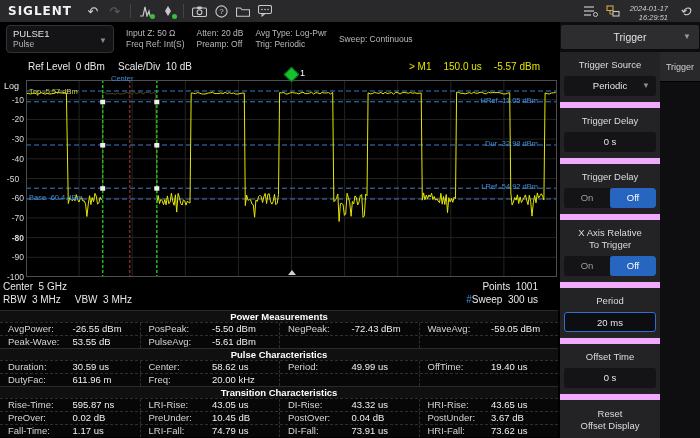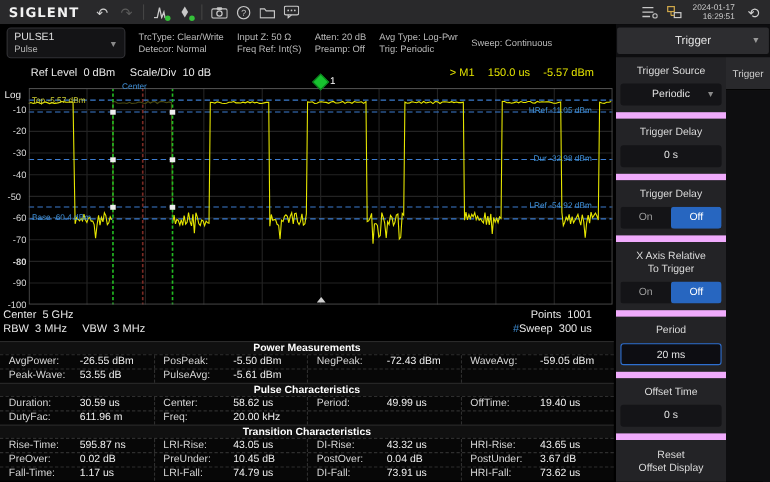--- a/index.html
+++ b/index.html
@@ -11,21 +11,21 @@
   #toolbar { position:absolute; left:0; top:0; width:700px; height:22px;
              background:#29292b; display:flex; align-items:center; }
   .logo { color:#f2f2f2; font-weight:bold; font-size:12px; letter-spacing:1px;
           padding:0 10px 0 8px; font-family:"DejaVu Sans", sans-serif; }
   .tb-ico { width:22px; height:22px; display:flex; align-items:center; justify-content:center;
             color:#cfcfcf; font-size:13px; position:relative; }
   .tb-ico.dim { color:#5c5c5c; }
   .tb-sep { width:1px; height:14px; background:#444; margin:0 4px; }
   .gdot { position:absolute; right:2px; bottom:3px; width:5px; height:5px;
           border-radius:50%; background:#35c13a; }
-  #tb-right { margin-left:auto; display:flex; align-items:center; padding-right:4px; }
+  #tb-right { margin-left:auto; display:flex; align-items:flex-end; padding-right:4px;font-style:italic; }
   .dt { text-align:right; color:#cfcfcf; font-size:7.5px; line-height:8.5px; padding:0 6px; }
 
   
   #infobar { position:absolute; left:0; top:22px; width:560px; height:34px; background:#000;
              display:flex; align-items:center; }
   #trace-dd { width:108px; height:28px; margin-left:6px; background:#141416;
               border:1px solid #323236; border-radius:4px; position:relative;
               padding:2px 6px; }
   #trace-dd .l1 { color:#e0e0e0; font-size:9.5px; }
   #trace-dd .l2 { color:#b5b5b5; font-size:8.5px; }
@@ -164,24 +164,20 @@
       </div>
       <div class="tb-ico">⟲</div>
     </div>
   </div>
 
   <div id="infobar">
     <div id="trace-dd">
       <div class="l1">PULSE1</div>
       <div class="l2">Pulse</div>
       <div class="caret">▼</div>
-    </div>
-    <div class="info-col">
-      <div>TrcType: Clear/Write</div>
-        <div>Detecor: Normal</div>
     </div>
     <div class="info-col">
       <div>Input Z: 50 Ω</div>
         <div>Freq Ref: Int(S)</div>
     </div>
     <div class="info-col">
       <div>Atten: 20 dB</div>
         <div>Preamp: Off</div>
     </div>
     <div class="info-col">

